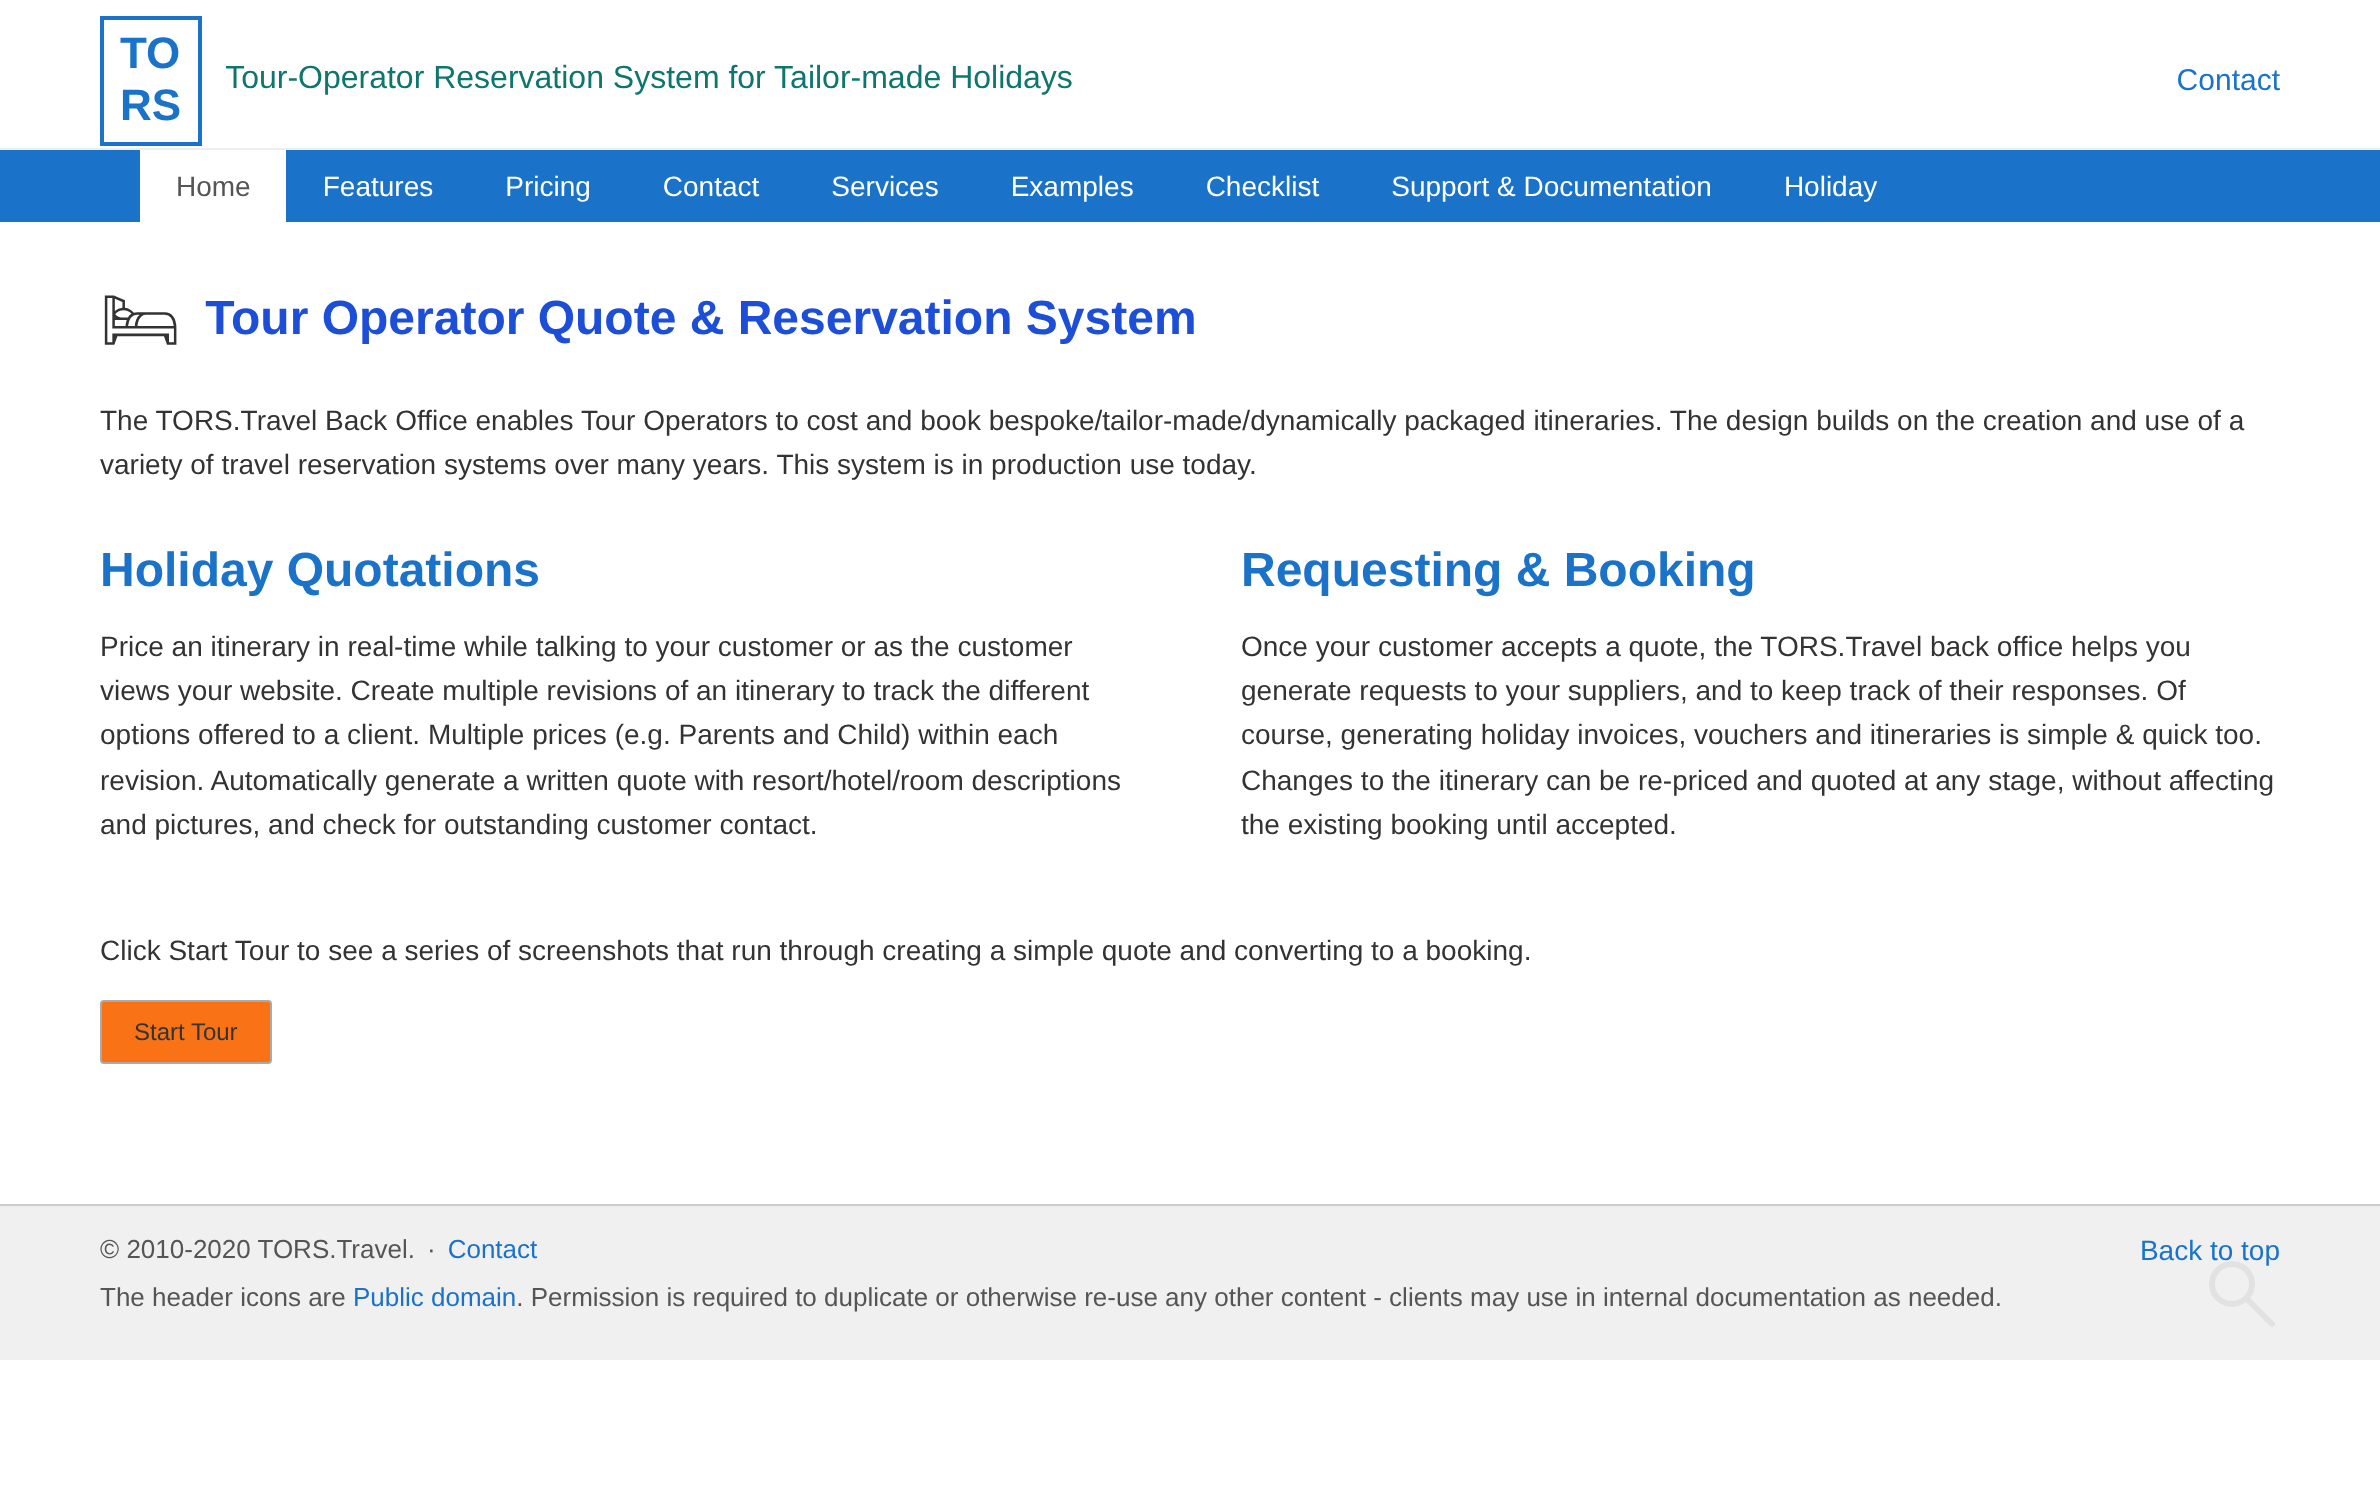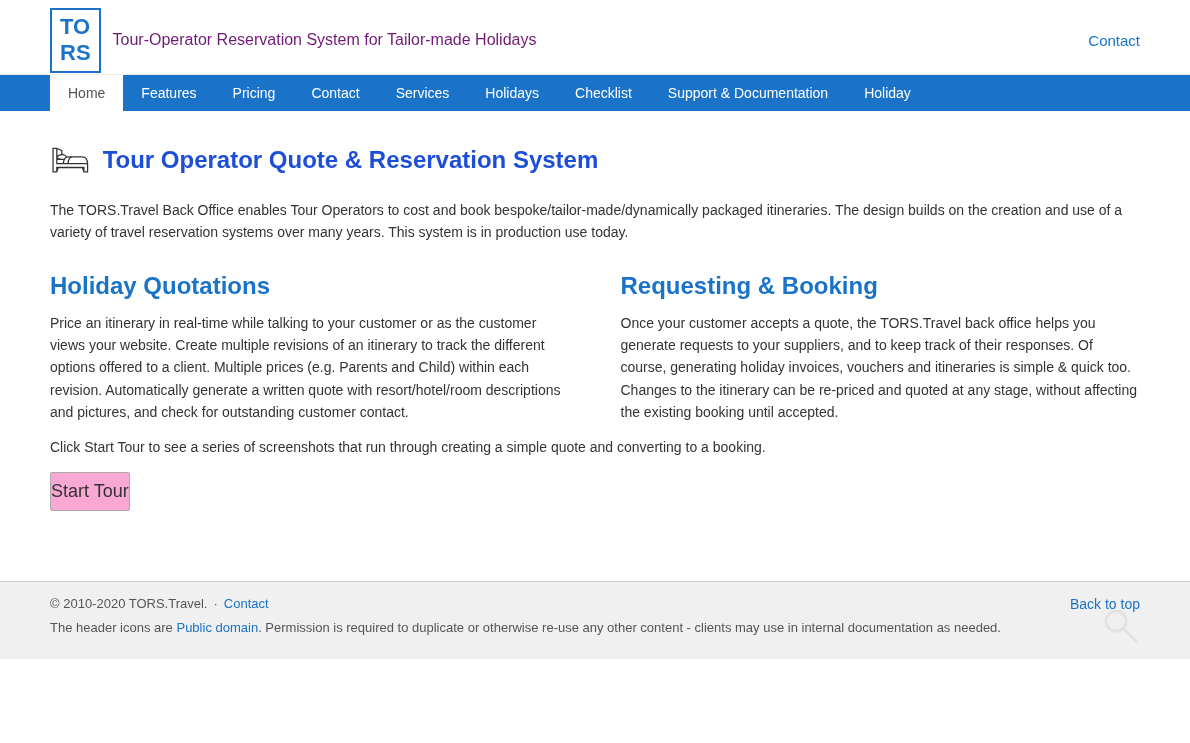--- a/index.html
+++ b/index.html
@@ -25,34 +25,34 @@
       line-height: 1.2;
     }
     .logo-box-text {
       font-size: 22px;
       font-weight: bold;
       color: #1a73c8;
       display: block;
     }
     .logo-tagline {
       font-size: 16px;
-      color: #701a75;
+      color: #0f766e;
     }
     .header-contact-link {
       color: #1a73c8;
       text-decoration: none;
       font-size: 15px;
     }
 
     
     .main-nav {
       background: #1a73c8;
       display: flex;
       align-items: center;
-      padding: 0 50px;
+      padding: 0 70px;
     }
     .nav-item {
       color: #fff;
       padding: 10px 18px;
       text-decoration: none;
       font-size: 14px;
       cursor: pointer;
       display: inline-block;
     }
     .nav-item.active {
@@ -94,40 +94,40 @@
       font-size: 14px;
       line-height: 1.6;
       color: #333;
       margin-bottom: 28px;
     }
 
     .two-col {
       display: grid;
       grid-template-columns: 1fr 1fr;
       gap: 51px;
-      margin-bottom: 12px;
+      margin-bottom: 40px;
     }
     .col-section p {
       font-size: 14px;
       line-height: 1.6;
       color: #333;
     }
 
     .tour-section { margin-bottom: 30px; }
     .tour-desc {
       font-size: 14px;
       color: #333;
       margin-bottom: 14px;
       line-height: 1.6;
     }
     .start-tour-btn {
       border: 1px solid #aaa;
-      background: #f9a8d4;
-      padding: 8px 0;
-      font-size: 18px;
+      background: #f97316;
+      padding: 8px 16px;
+      font-size: 12px;
       cursor: pointer;
       color: #333;
       border-radius: 2px;
     }
 
     
     .site-footer {
       background: #f0f0f0;
       border-top: 1px solid #ccc;
       padding: 14px 50px;
@@ -187,21 +187,21 @@
   </div>
   <a class="header-contact-link" href="#">Contact</a>
 </header>
 
 <nav class="main-nav">
   <a class="nav-item active" href="#">Home</a>
   <a class="nav-item" href="#">Features</a>
   <a class="nav-item" href="#">Pricing</a>
   <a class="nav-item" href="#">Contact</a>
   <a class="nav-item" href="#">Services</a>
-  <a class="nav-item" href="#">Holidays</a>
+  <a class="nav-item" href="#">Examples</a>
   <a class="nav-item" href="#">Checklist</a>
   <a class="nav-item" href="#">Support &amp; Documentation</a>
   <a class="nav-item" href="#">Holiday</a>
 </nav>
 
 <main class="main-content">
 
   <div class="page-title">
     <span class="page-title-icon">🛏</span>
     <h1>Tour Operator Quote &amp; Reservation System</h1>

